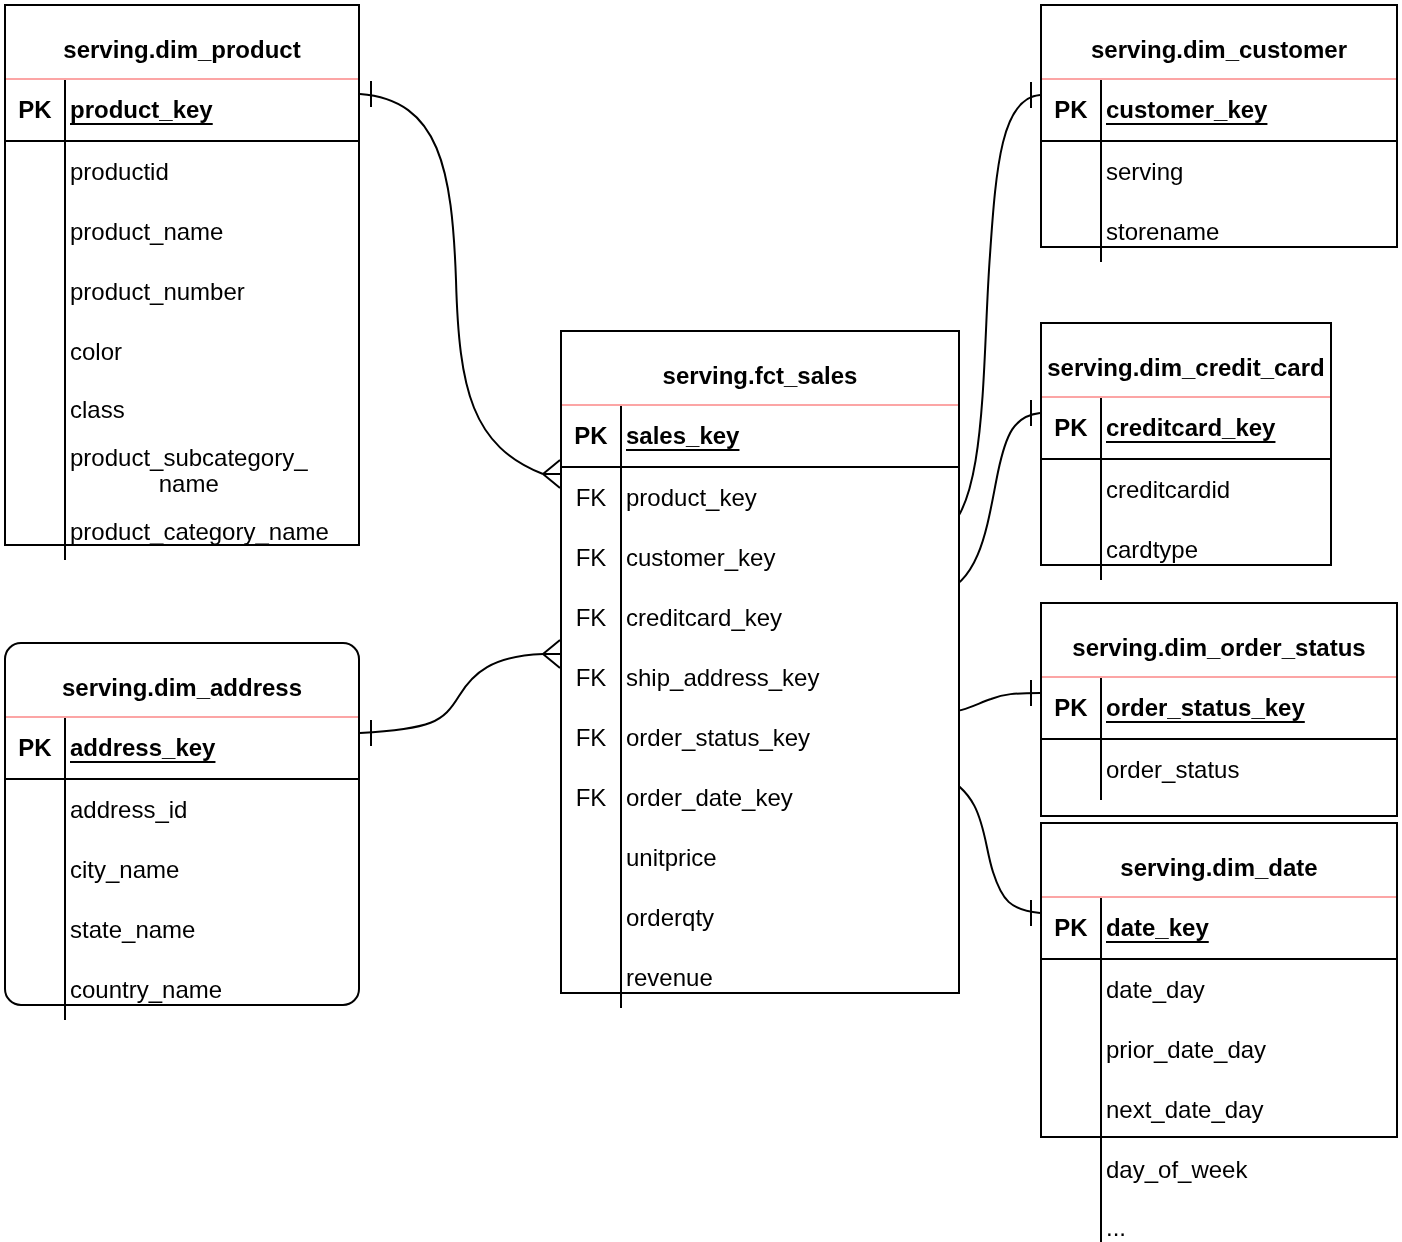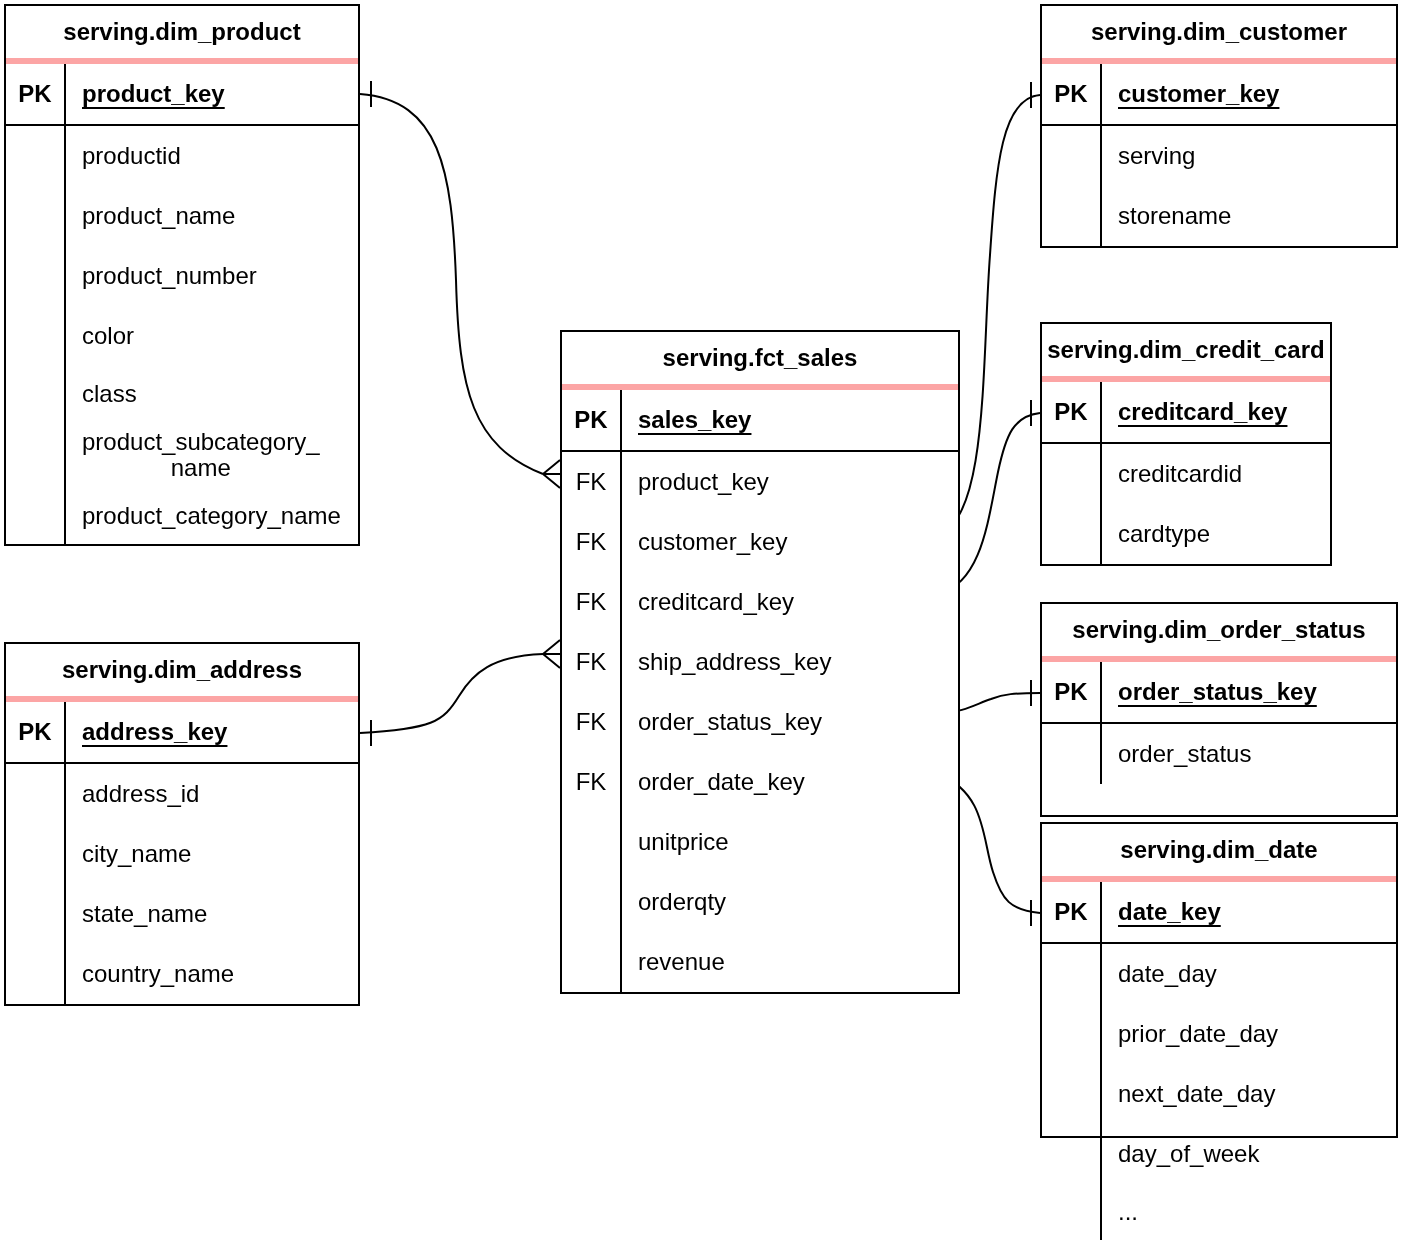--- a/index.html
+++ b/index.html
@@ -15,46 +15,47 @@
   .db-table {
     position: absolute;
     background: #ffffff;
     border: 2px solid #000;
     display: flex;
     flex-direction: column;
   }
   .t-header {
     height: 58px;
     flex: 0 0 58px;
-    border-bottom: 6px solid #fca5a5;
+    border-bottom: 2px solid #fca5a5;
     display: flex;
     align-items: center;
     justify-content: center;
     font-weight: 700;
     font-size: 24px;
+    margin-top: 16px;
   }
   .t-row { display: flex; height: 60px; flex: 0 0 60px; text-align: center; }
   .t-row.pk { height: 62px; flex: 0 0 62px; border-bottom: 2px solid #000; }
   .t-row.h56 { height: 56px; flex: 0 0 56px; }
   .t-row.h66 { height: 66px; flex: 0 0 66px; }
   .badge-col {
     width: 58px;
     flex: 0 0 58px;
     display: flex;
     align-items: center;
     justify-content: center;
     font-size: 24px;
   }
   .t-row.pk .badge-col { font-weight: 700; }
   .field-col {
     flex: 1 1 auto;
     border-left: 2px solid #000;
     display: flex;
     align-items: center;
-    padding: 0 10px 0 16px;
+    padding: 0 10px 0 4px;
     font-size: 24px;
     line-height: 1.1;
     white-space: pre-line;
   }
   .t-row.pk .field-col {
     font-weight: 700;
     text-decoration: underline;
     text-decoration-thickness: 2px;
     text-underline-offset: 5px;
   }
@@ -141,21 +142,21 @@
       <div class="badge-col"></div>
       <div class="field-col">product_subcategory_
 name</div>
     </div>
     <div class="t-row h56">
       <div class="badge-col"></div>
       <div class="field-col">product_category_name</div>
     </div>
   </div>
 
-  <div class="db-table" style="left:4px; top:642px; width:356px; height:364px;">
+  <div class="db-table" style="left:4px; top:642px; width:356px; height:364px;border-radius:17px;">
     <div class="t-header">serving.dim_address</div>
     <div class="t-row pk">
       <div class="badge-col">PK</div>
       <div class="field-col">address_key</div>
     </div>
     <div class="t-row">
       <div class="badge-col"></div>
       <div class="field-col">address_id</div>
     </div>
     <div class="t-row">

